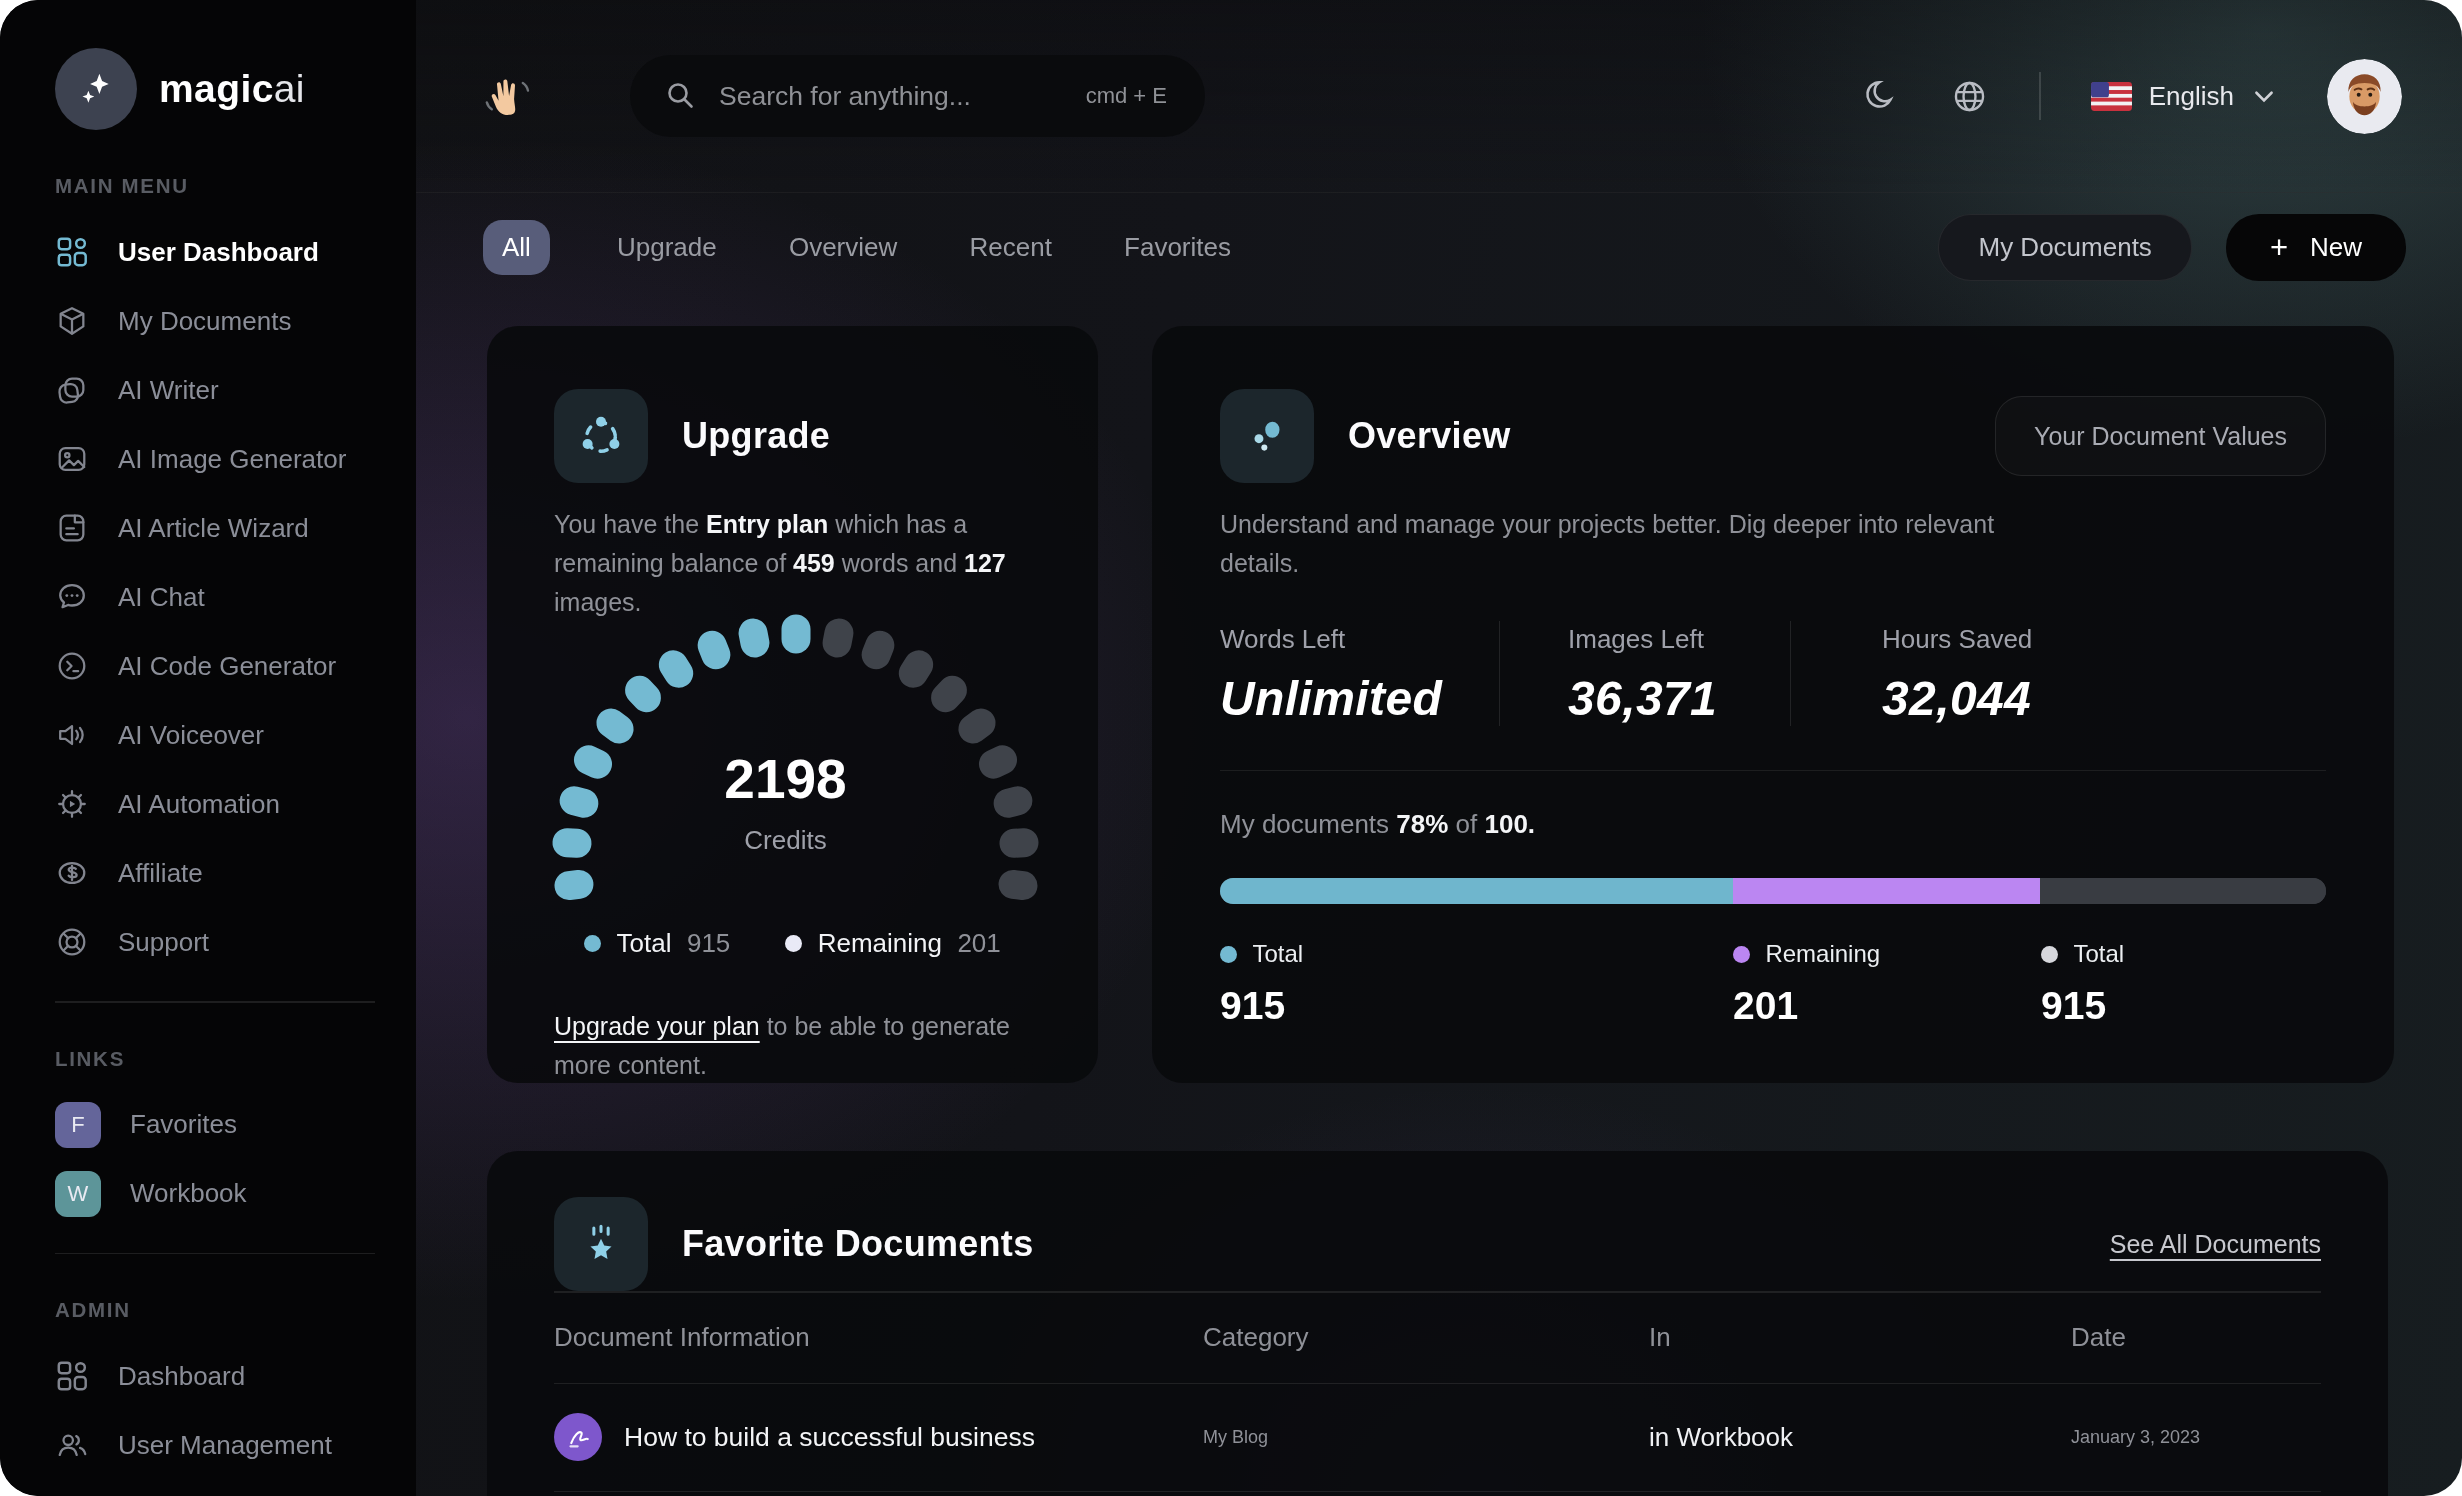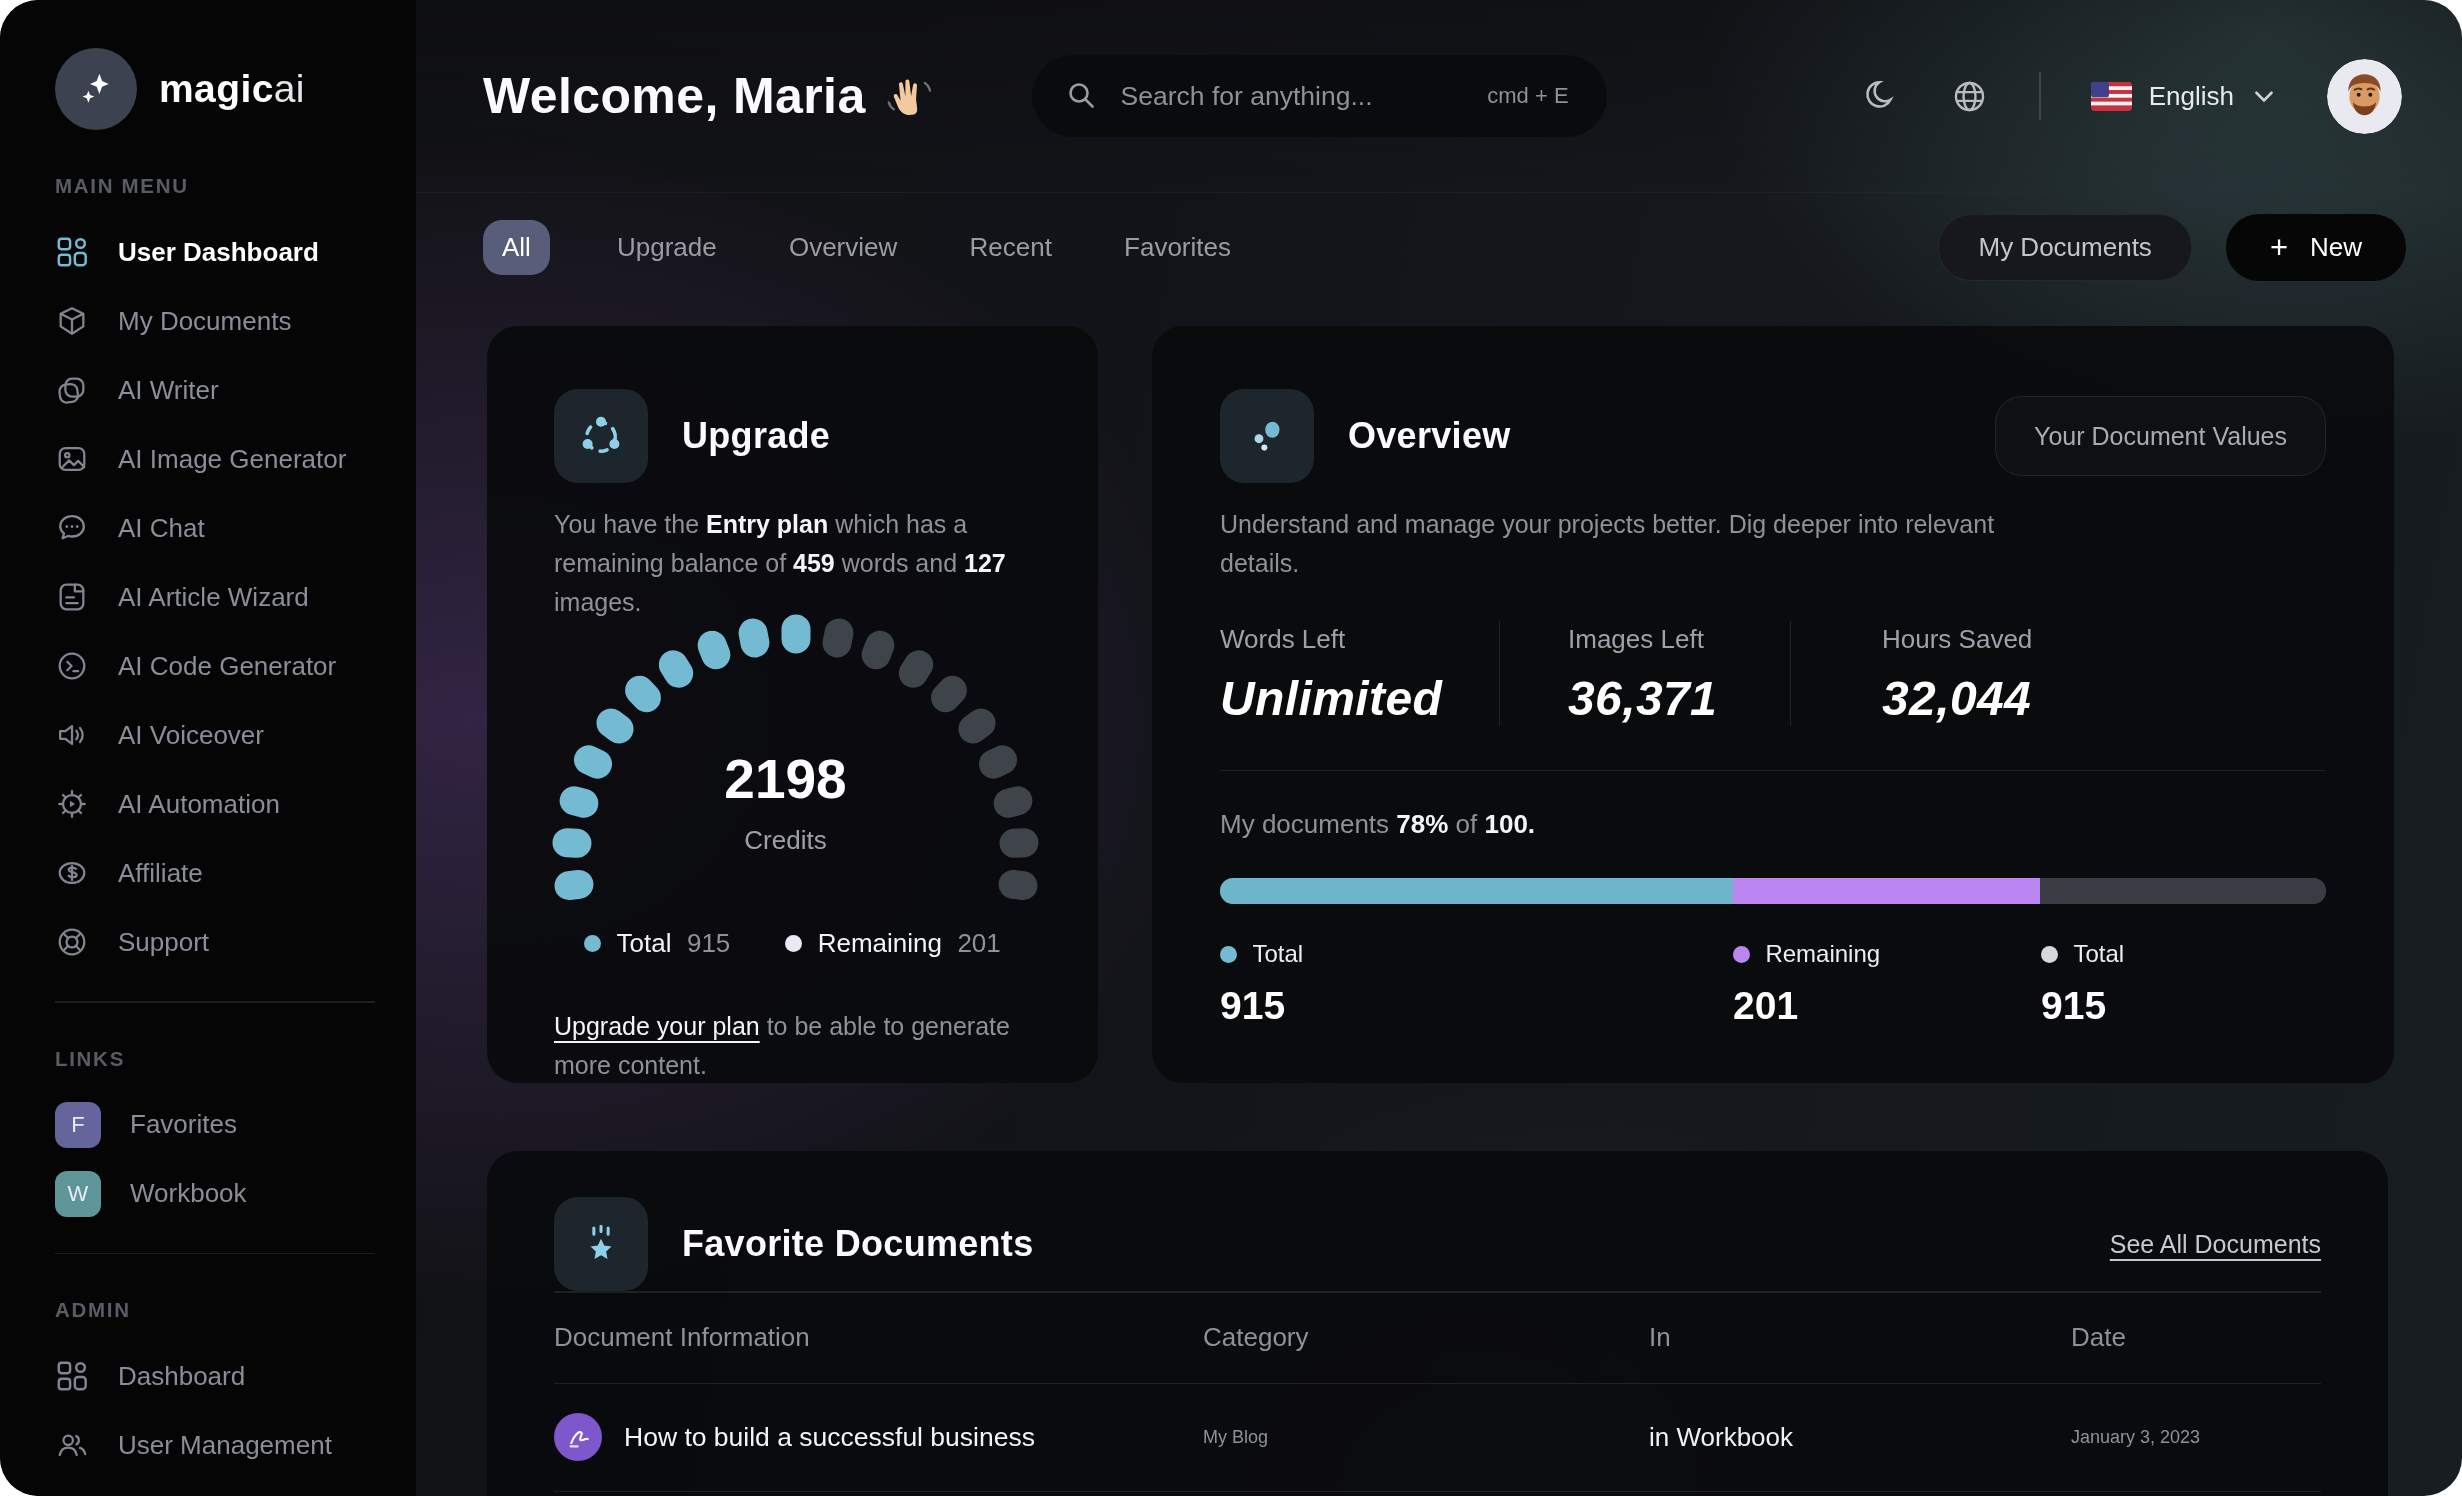--- a/index.html
+++ b/index.html
@@ -161,42 +161,42 @@
             <svg width="34" height="34" viewBox="0 0 36 36" fill="none" stroke="currentColor" stroke-width="2.4" stroke-linecap="round" stroke-linejoin="round">
               <rect x="5" y="6.5" width="26" height="23" rx="6"></rect>
               <circle cx="13" cy="14" r="2.3"></circle>
               <path d="M8 26.5l7-7 5 5 4.5-4.5 6.5 6.5"></path>
             </svg>
           </span>
           <span class="mi-label">AI Image Generator</span>
         </div>
         <div class="menu-item">
           <span class="mi-icon">
+            <svg width="34" height="34" viewBox="0 0 36 36" fill="none" stroke="currentColor" stroke-width="2.4" stroke-linecap="round" stroke-linejoin="round">
+              <rect x="6" y="5" width="24" height="26" rx="6"></rect>
+              <path d="M21 5v7h9"></path>
+              <path d="M12 18.5h8M12 24.5h12"></path>
+            </svg>
+          </span>
+          <span class="mi-label">AI Article Wizard</span>
+        </div>
+        <div class="menu-item">
+          <span class="mi-icon">
             <svg width="34" height="34" viewBox="0 0 36 36" fill="none" stroke="currentColor" stroke-width="2.4" stroke-linejoin="round">
               <path d="M18 5.5c7.2 0 12.5 4.7 12.5 10.8S25.2 27 18 27c-1.5 0-2.9-.2-4.2-.6L8 28.8l1.5-5A10.3 10.3 0 0 1 5.5 16.3C5.5 10.2 10.8 5.5 18 5.5z"></path>
               <circle cx="12.5" cy="16.5" r="1.5" fill="currentColor" stroke="none"></circle>
               <circle cx="18" cy="16.5" r="1.5" fill="currentColor" stroke="none"></circle>
               <circle cx="23.5" cy="16.5" r="1.5" fill="currentColor" stroke="none"></circle>
             </svg>
           </span>
           <span class="mi-label">AI Chat</span>
         </div>
         <div class="menu-item">
           <span class="mi-icon">
             <svg width="34" height="34" viewBox="0 0 36 36" fill="none" stroke="currentColor" stroke-width="2.4" stroke-linecap="round" stroke-linejoin="round">
-              <rect x="6" y="5" width="24" height="26" rx="6"></rect>
-              <path d="M21 5v7h9"></path>
-              <path d="M12 18.5h8M12 24.5h12"></path>
-            </svg>
-          </span>
-          <span class="mi-label">AI Article Wizard</span>
-        </div>
-        <div class="menu-item">
-          <span class="mi-icon">
-            <svg width="34" height="34" viewBox="0 0 36 36" fill="none" stroke="currentColor" stroke-width="2.4" stroke-linecap="round" stroke-linejoin="round">
               <circle cx="18" cy="18" r="13"></circle>
               <path d="M13 13.5l4.5 4.5-4.5 4.5M19.5 23.5h5"></path>
             </svg>
           </span>
           <span class="mi-label">AI Code Generator</span>
         </div>
         <div class="menu-item">
           <span class="mi-icon">
             <svg width="34" height="34" viewBox="0 0 36 36" fill="none" stroke="currentColor" stroke-width="2.4" stroke-linecap="round" stroke-linejoin="round">
               <path d="M5.5 14v8h5.5l7 5.5v-19L11 14H5.5z"></path>
@@ -265,21 +265,20 @@
               <path d="M22.5 8.6a5 5 0 0 1 .2 8.8M26.5 21c3.2 1 4.8 3.2 5.5 6.6"></path>
             </svg>
           </span>
           <span class="mi-label">User Management</span>
         </div>
       </nav>
   </aside>
 
   <header class="topbar">
     <h1 class="page-title">
-      <span>Welcome, Maria</span>
       <span>
         <svg width="51" height="51" viewBox="0 0 64 64">
           <path d="M50 15c3.4 2.2 5.6 5.4 6.4 9.6M11 48c-3.2-2-5.2-4.8-6.2-8.6" stroke="#6e7277" stroke-width="3" fill="none" stroke-linecap="round"></path>
           <path transform="rotate(-8 32 32)" d="M31 55c-9 0-14.6-5.4-16.4-12.6l-3.3-13c-.8-3 3.5-4.3 4.7-1.4l2.9 7.6.9-20.4c.1-3.3 4.7-3.3 4.9.1l1 15.6 2.6-18.4c.5-3.1 5-2.7 4.9.5l-.4 18.6 4.5-13.6c1-3 5.3-1.7 4.7 1.4l-3.5 16.6C37.7 46.6 40.6 55 31 55z" fill="#f3c9a0"></path>
         </svg>
       </span>
     </h1>
     <div class="search">
       <span>
         <svg width="36" height="36" viewBox="0 0 36 36" fill="none" stroke="#9a9ca2" stroke-width="2.6" stroke-linecap="round">

